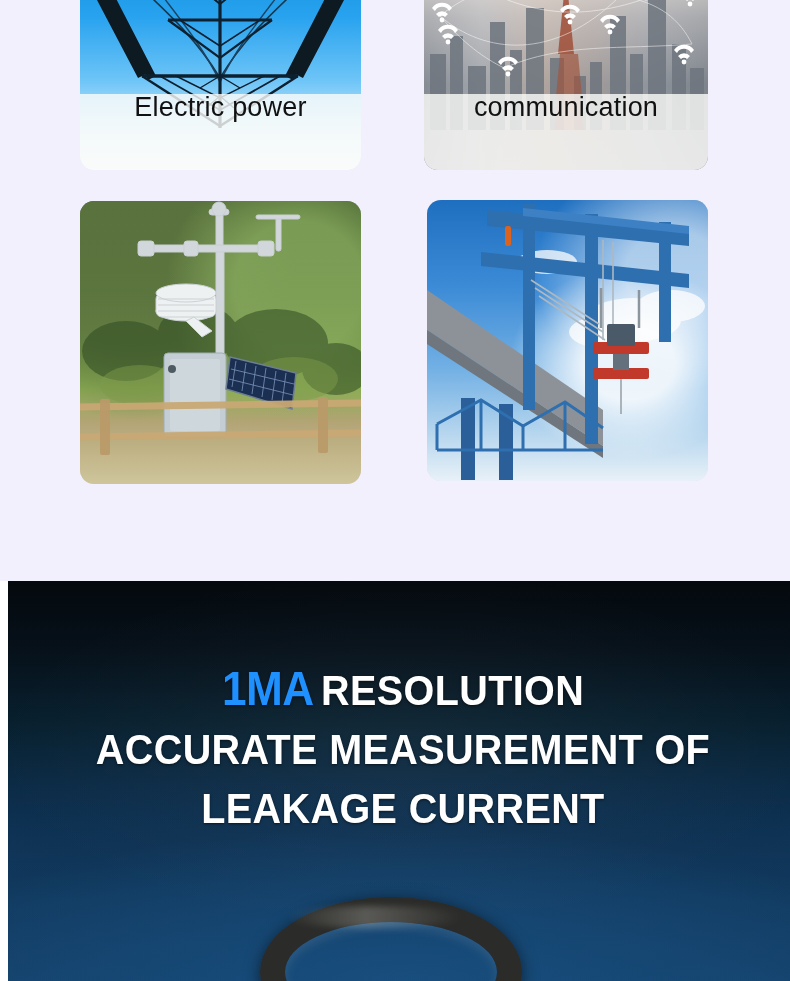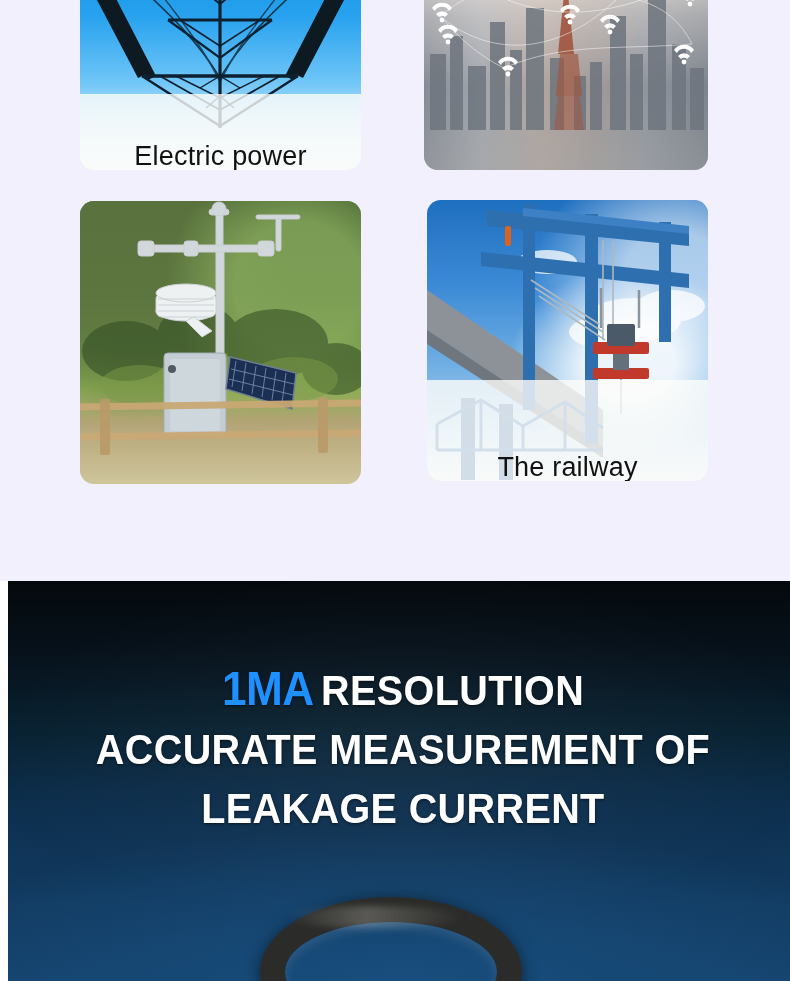--- a/index.html
+++ b/index.html
@@ -38,21 +38,21 @@
   .card-photo {
     position: absolute;
     left: 0; top: 0; right: 0; bottom: 0;
   }
   .card-caption-band {
     position: absolute;
     left: 0; right: 0; bottom: 0;
     height: 36%;
     background: rgba(252,252,250,0.80);
     display: flex;
-    align-items: flex-end;
+    align-items: flex-start;
     justify-content: center;
   }
   .card-caption-text {
     font-family: "Liberation Sans", sans-serif;
     font-size: 27px;
     color: #111111;
     letter-spacing: 0.2px;
     white-space: nowrap;
     line-height: 1;
   }
@@ -291,20 +291,23 @@
                 <circle cx="10" cy="22" r="2.4"></circle>
               </g>
             <g transform="translate(250,82)">
                 <path d="M0 10 A12 12 0 0 1 20 10 L17 13 A8 8 0 0 0 3 13 Z"></path>
                 <path d="M4 16 A8 8 0 0 1 16 16 L13 19 A4 4 0 0 0 7 19 Z"></path>
                 <circle cx="10" cy="22" r="2.4"></circle>
               </g>
           </g>
         </svg>
       </div>
+      <div class="card-caption-band">
+        <span class="card-caption-text">communication</span>
+      </div>
     </div>
 
     <div class="app-card" id="card-meteorological">
       <div class="card-photo">
         <div class="garden-met"></div>
         <svg class="pylon-svg" viewBox="0 0 281 283" preserveAspectRatio="none">
           <g fill="#2f4a22" opacity="0.55">
             <ellipse cx="46" cy="150" rx="44" ry="30"></ellipse>
               <ellipse cx="196" cy="142" rx="52" ry="34"></ellipse>
             <ellipse cx="256" cy="168" rx="34" ry="26"></ellipse>
@@ -405,23 +408,20 @@
             <rect x="186" y="154" width="16" height="16" fill="#64707c"></rect>
             <line x1="174" y1="88" x2="174" y2="128" stroke="#8b959d" stroke-width="2.5"></line>
             <line x1="212" y1="90" x2="212" y2="128" stroke="#8b959d" stroke-width="2.5"></line>
             <line x1="194" y1="179" x2="194" y2="214" stroke="#9aa4ac" stroke-width="1.6"></line>
           </g>
           <g fill="#d9631f">
             <rect x="78" y="26" width="6" height="20" rx="2"></rect>
           </g>
         </svg>
       </div>
-      <div class="card-caption-band">
-        <span class="card-caption-text">The railway</span>
-      </div>
     </div>
 
   </div>
 
   <div id="hero-section">
     <div id="hero-vignette"></div>
 
     <div id="hero-headline">
       <span id="hero-line1"><span id="hero-accent">1MA</span><span>RESOLUTION</span></span>
       <span id="hero-line2">ACCURATE MEASUREMENT OF</span>

